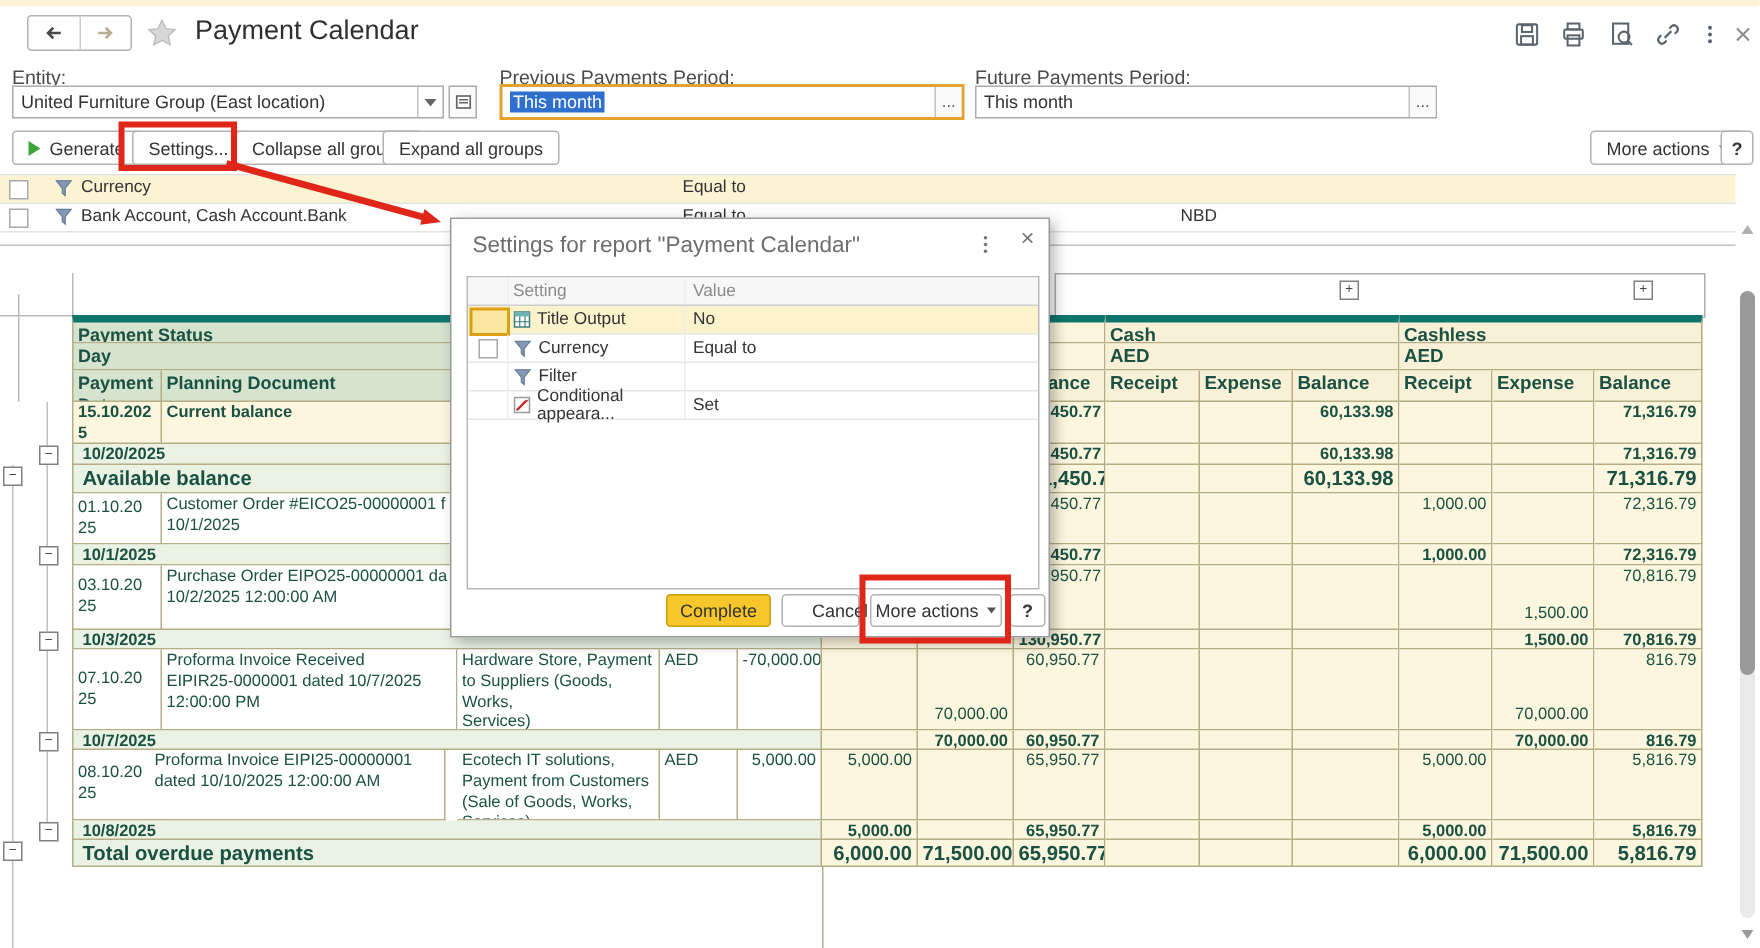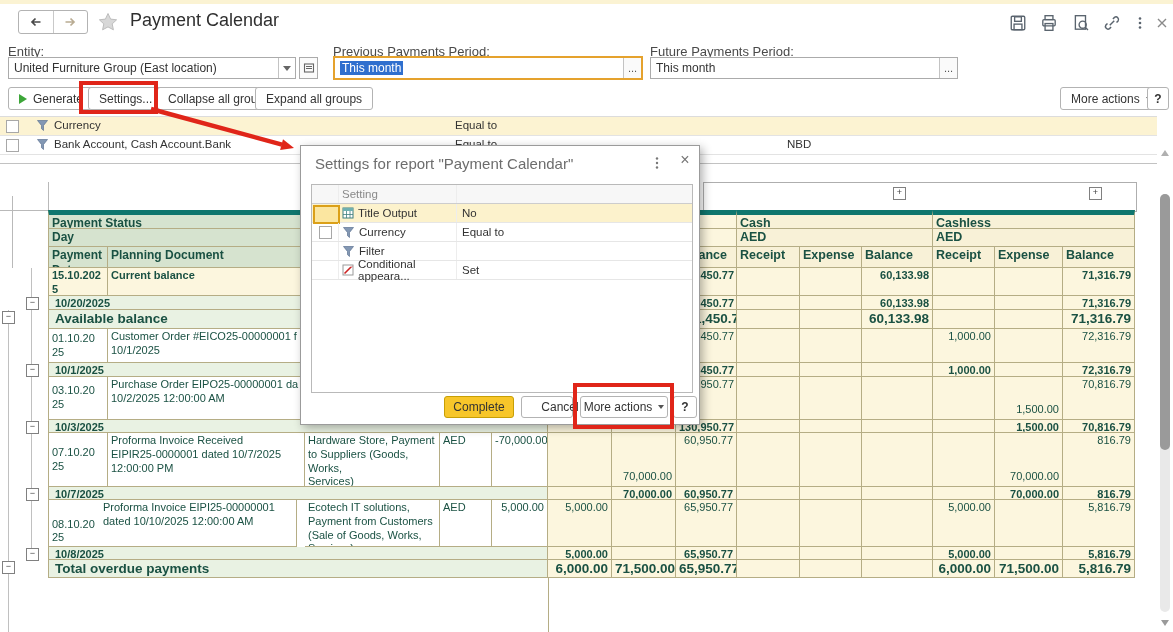--- a/index.html
+++ b/index.html
@@ -365,21 +365,21 @@
     <div class="rc ggrp bl" style="left: 48px; top: 309px; width: 500px; height: 13px; padding-left: 6px;">10/7/2025</div>
     <div class="rc yel num bold" style="left: 548px; top: 309px; width: 64px; height: 13px;"></div>
     <div class="rc yel num bold" style="left: 612px; top: 309px; width: 64px; height: 13px;">70,000.00</div>
     <div class="rc yel num bold" style="left: 676px; top: 309px; width: 61px; height: 13px;">60,950.77</div>
     <div class="rc yel num bold" style="left: 737px; top: 309px; width: 63px; height: 13px;"></div>
     <div class="rc yel num bold" style="left: 800px; top: 309px; width: 62px; height: 13px;"></div>
     <div class="rc yel num bold" style="left: 862px; top: 309px; width: 71px; height: 13px;"></div>
     <div class="rc yel num bold" style="left: 933px; top: 309px; width: 62px; height: 13px;"></div>
     <div class="rc yel num bold" style="left: 995px; top: 309px; width: 68px; height: 13px;">70,000.00</div>
     <div class="rc yel num bold" style="left: 1063px; top: 309px; width: 72px; height: 13px;">816.79</div>
-    <div class="rc wht bl vc" style="left: 48px; top: 322px; width: 60px; height: 47px; padding: 1px 6px 1px 3px; align-items: flex-end;">
+    <div class="rc wht bl vc" style="left: 48px; top: 322px; width: 60px; height: 47px; padding: 1px 6px 1px 3px;">
       <span style="width: 100%; overflow-wrap: anywhere; padding: 0px 3px 0px 0px;">08.10.2025</span>
     </div>
     <div class="rc wht pre" style="left: 100px; top: 322px; width: 197px; height: 47px;">Proforma Invoice EIPI25-00000001
 dated 10/10/2025 12:00:00 AM</div>
     <div class="rc wht pre" style="left: 305px; top: 322px; width: 135px; height: 47px;">Ecotech IT solutions,
 Payment from Customers
 (Sale of Goods, Works,
 Services)</div>
     <div class="rc wht" style="left: 440px; top: 322px; width: 52px; height: 47px;">AED</div>
     <div class="rc wht num" style="left: 492px; top: 322px; width: 56px; height: 47px;">5,000.00</div>
@@ -438,20 +438,21 @@
         <circle cx="7" cy="2.5" r="1.2"></circle>
         <circle cx="7" cy="7" r="1.2"></circle>
         <circle cx="7" cy="11.5" r="1.2"></circle>
       </svg>
   </div>
   <div id="dlg-close">×</div>
   <div id="dlg-grid">
       <div class="dgrow hdr">
         <span class="c1"></span>
         <span class="c2">Setting</span>
+        <span class="c3">Value</span>
       </div>
       <div class="dgrow selrow">
         <span class="c1">
           <span class="selcell"></span>
         </span>
         <span class="c2">
           <span style="display: inline-flex;">
             <svg width="12" height="12" viewBox="0 0 12 12">
               <rect x="1" y="1" width="10" height="10" fill="#fff" stroke="#3f7f7f"></rect>
               <rect x="1" y="1" width="10" height="3" fill="#6fb0b0"></rect>

